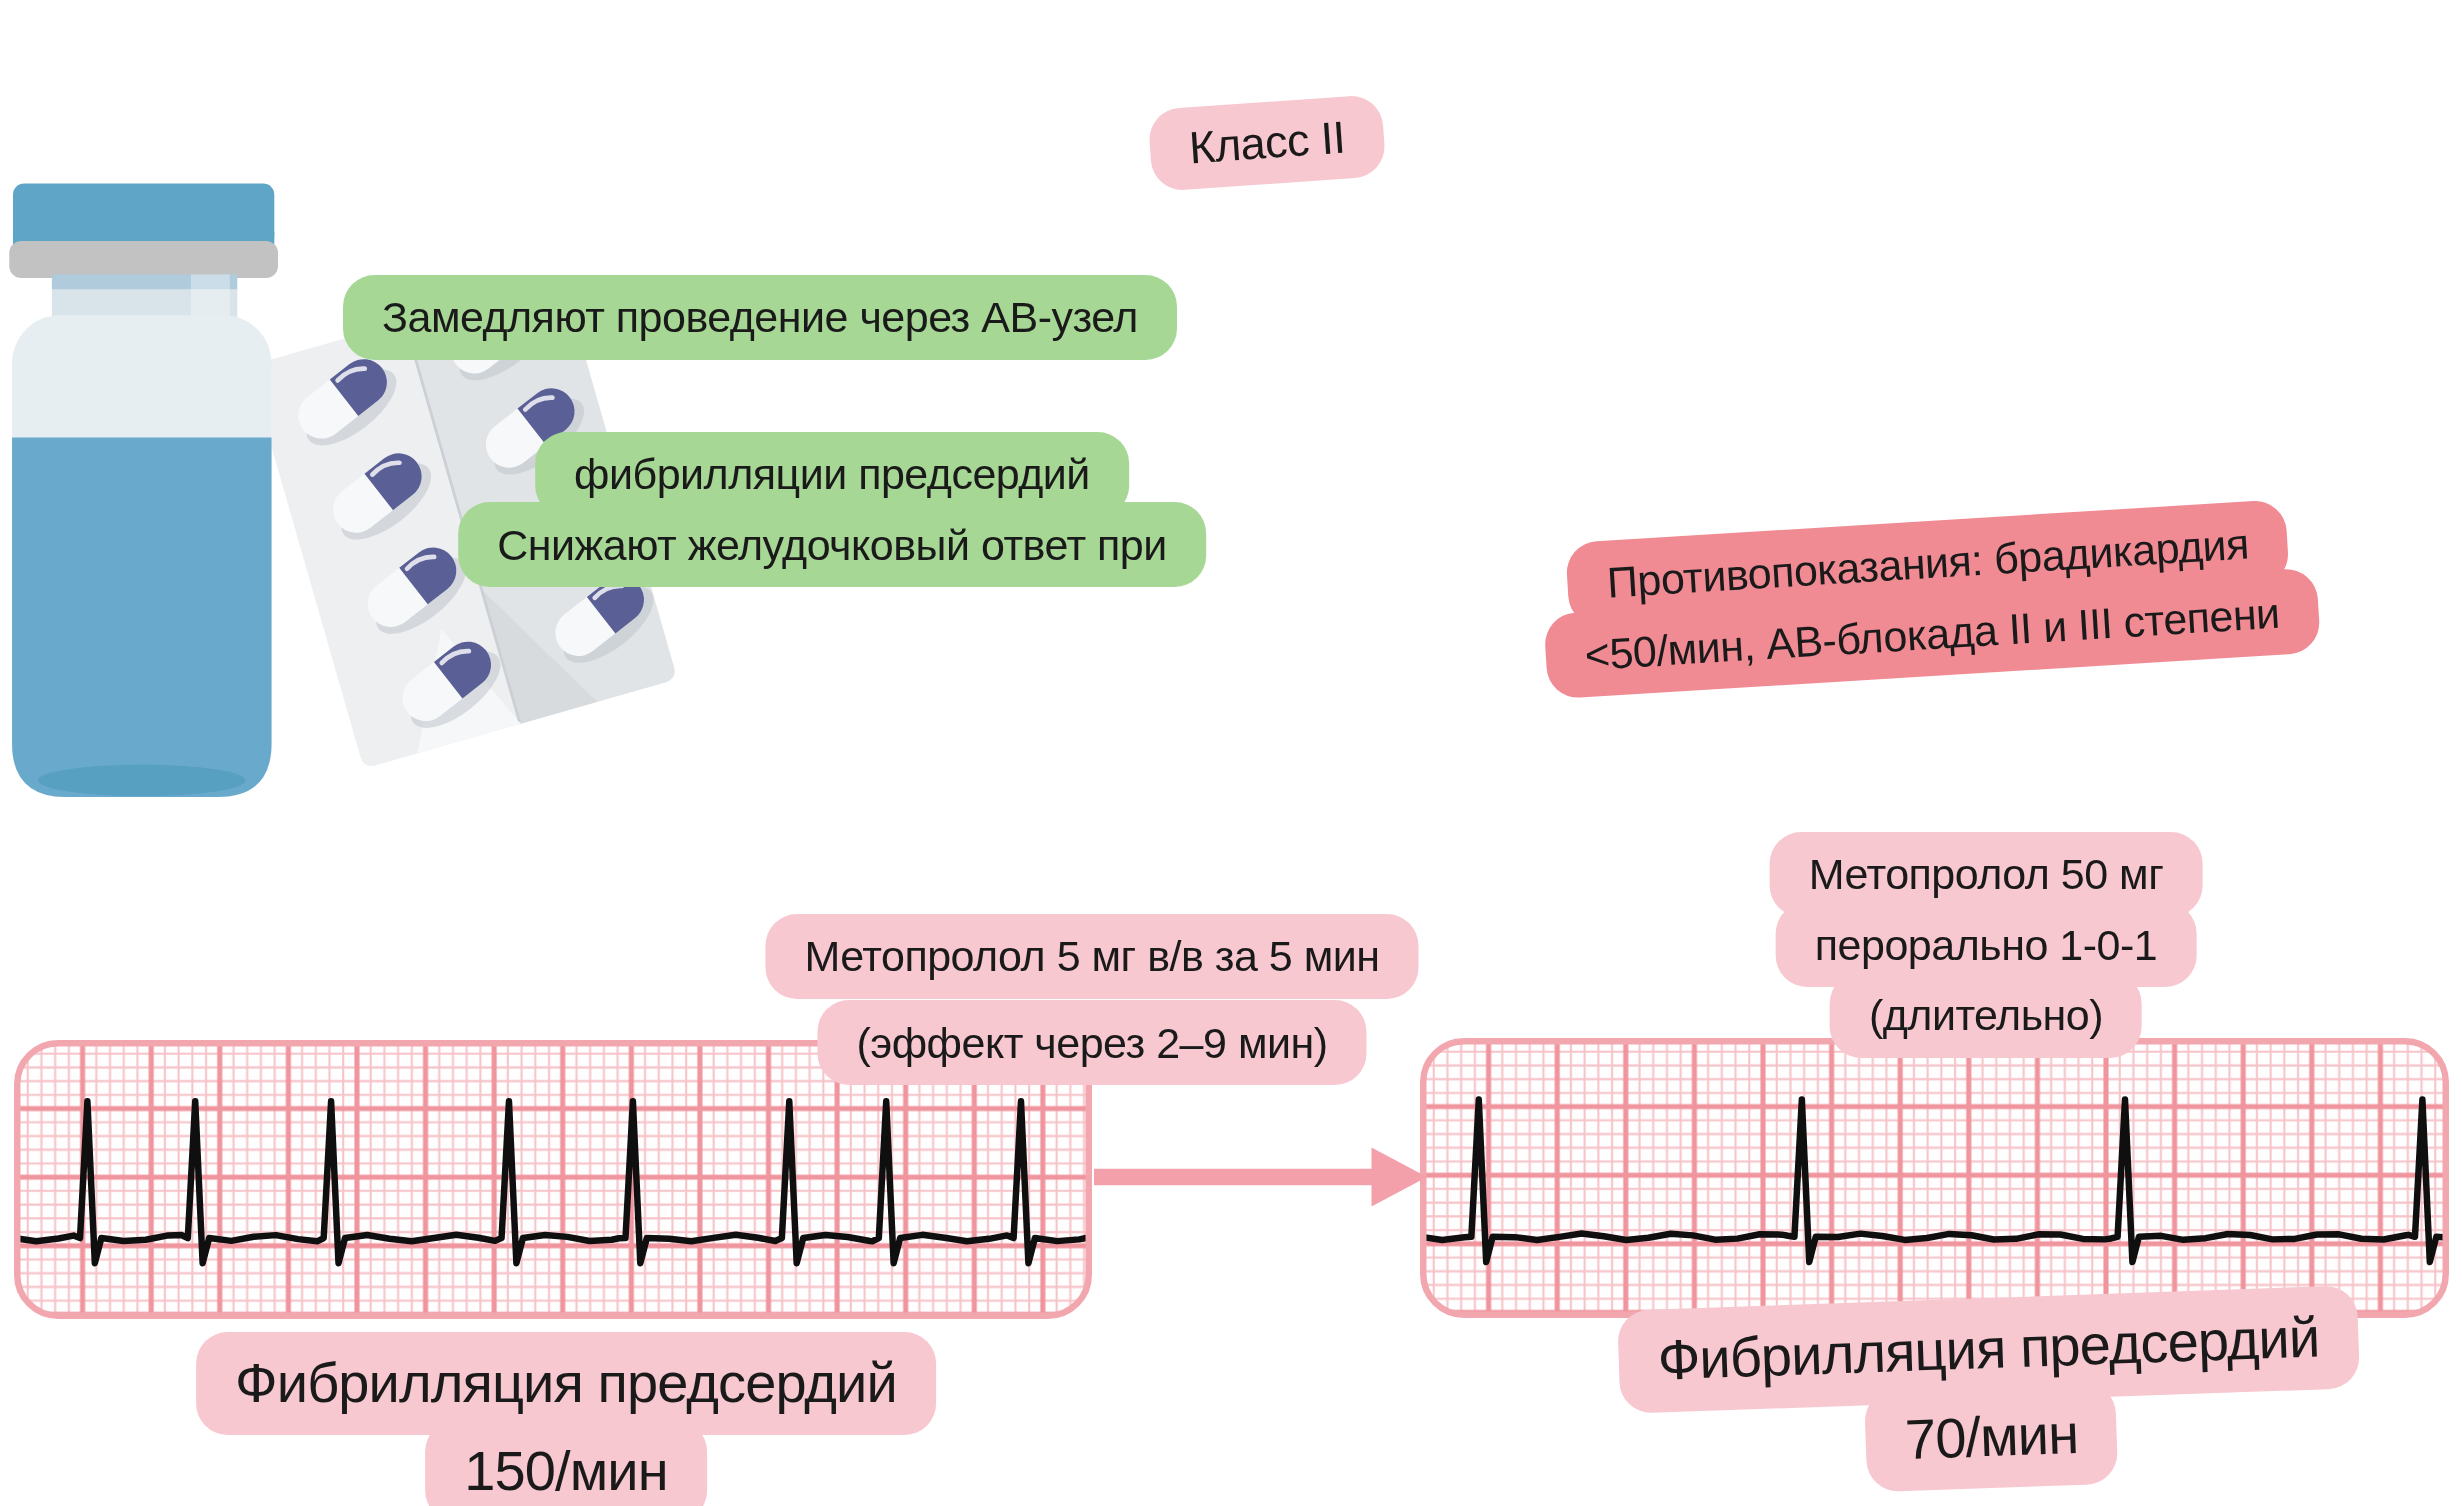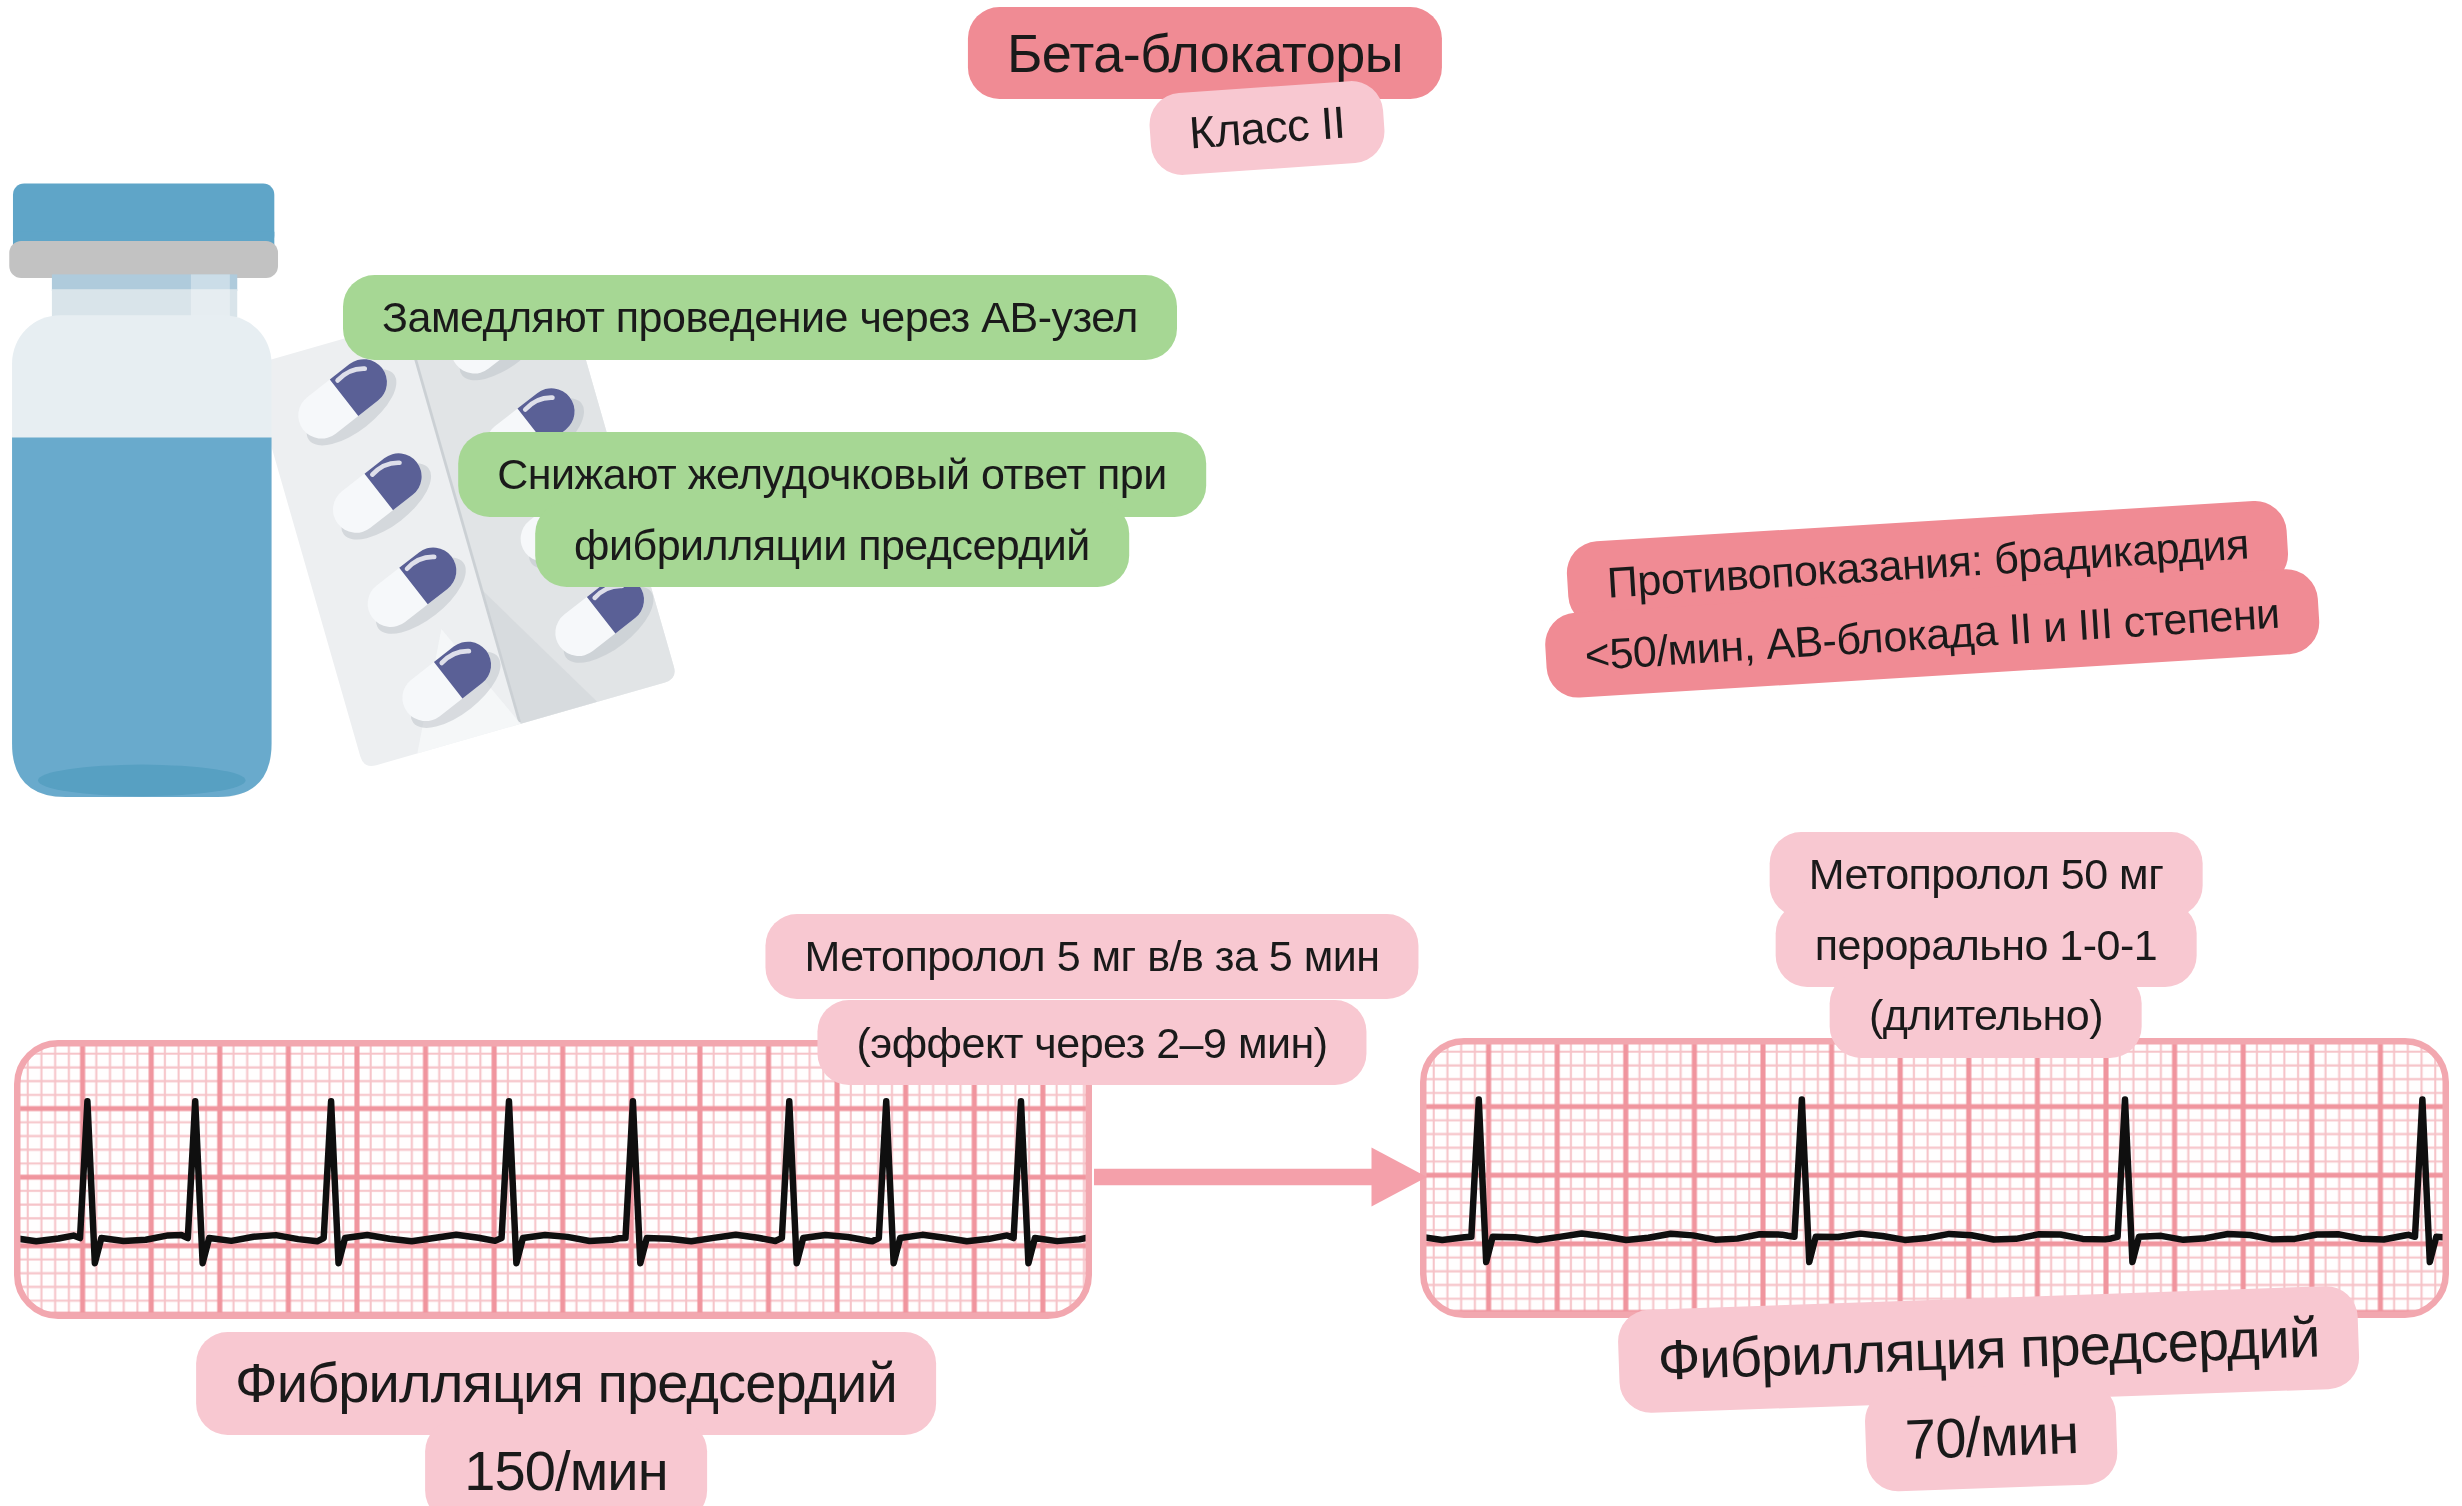--- a/index.html
+++ b/index.html
@@ -50,21 +50,20 @@
   #ecg-before { left: 14px;   top: 1040px; }
   #ecg-after  { left: 1420px; top: 1038px; }
   #arrow { position: absolute; left: 1090px; top: 1140px; z-index: 2; }
   #meds-illustration { position: absolute; left: 0px; top: 176px; z-index: 1; }
 </style>
 </head>
 <body>
 
 <div id="canvas">
 
-  <div class="pill red pillcol" id="title-badge">Бета-блокаторы</div>
   <div class="pill pillcol" id="subtitle-badge">Класс II</div>
 
   <svg id="meds-illustration" width="797" height="649" viewBox="0 0 860 700">
 
     <g transform="translate(268,205) rotate(-16)">
       <path d="M14 0 H338 Q352 0 352 14 V438 Q352 452 338 452 H14 Q0 452 0 438 V14 Q0 0 14 0 Z" style="fill:var(--blister-light)"></path>
       <path d="M176 0 H338 Q352 0 352 14 V438 Q352 452 338 452 H176 Z" style="fill:var(--blister-dark)"></path>
       <rect x="174" y="2" width="3" height="448" style="fill:var(--blister-crease)"></rect>
       <path d="M176 452 L262 452 L176 302 Z" style="fill:var(--blister-crease)" opacity="0.45"></path>
       <path d="M60 452 L176 452 L122 330 Z" fill="#f6f8f9" opacity="0.85"></path>
@@ -128,22 +127,22 @@
       <rect x="56" y="122" width="200" height="30" style="fill:var(--vial-neck-light)"></rect>
       <rect x="206" y="106" width="42" height="46" fill="#ffffff" opacity="0.35"></rect>
       <rect x="13" y="150" width="280" height="520" rx="52" style="fill:var(--vial-glass)"></rect>
       <path d="M13 282 H293 V612 Q293 670 235 670 H71 Q13 670 13 612 Z" style="fill:var(--vial-liquid)"></path>
       <ellipse cx="153" cy="652" rx="112" ry="17" style="fill:var(--vial-liquid-dark)"></ellipse>
     </g>
   </svg>
 
   <div class="pill green pillcol fs46" id="mechanism-1">Замедляют проведение через АВ-узел</div>
   <div class="pillcol" id="mechanism-2">
+    <div class="pill green fs46">фибрилляции предсердий</div>
     <div class="pill green fs46">Снижают желудочковый ответ при</div>
-    <div class="pill green fs46">фибрилляции предсердий</div>
   </div>
 
   <div class="pillcol" id="contra">
     <div class="pill red fs46">Противопоказания: брадикардия</div>
     <div class="pill red fs46">&lt;50/мин, АВ-блокада II и III степени</div>
   </div>
 
   <div class="pillcol" id="iv-dose">
     <div class="pill pink fs46">Метопролол 5 мг в/в за 5 мин</div>
     <div class="pill pink fs46">(эффект через 2–9 мин)</div>

